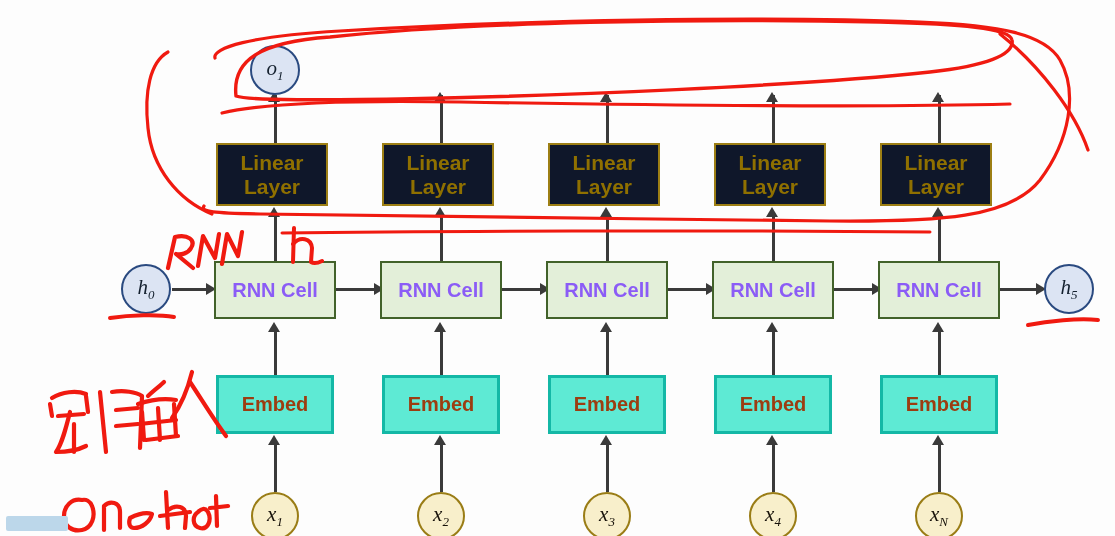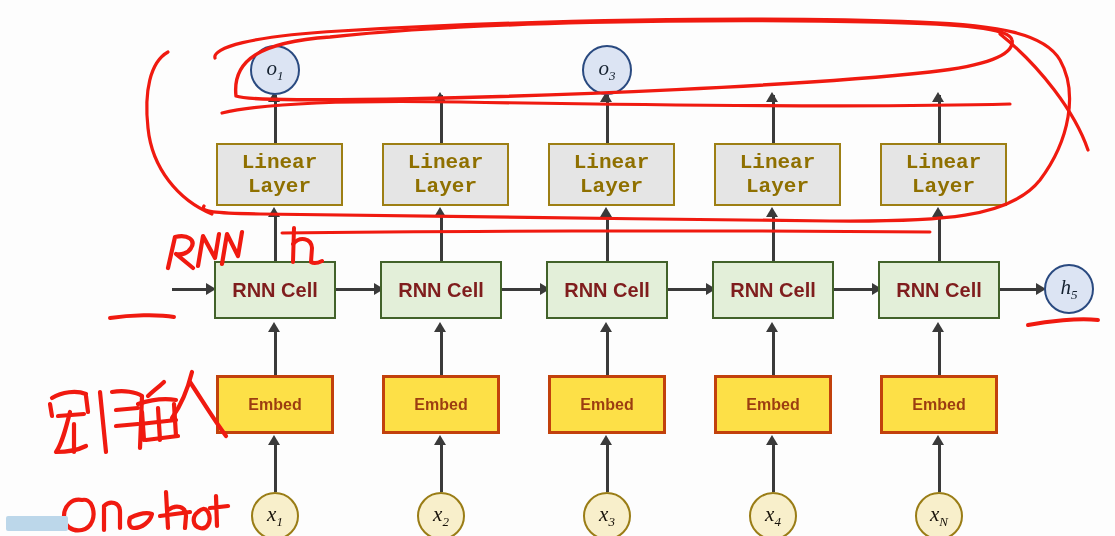--- a/index.html
+++ b/index.html
@@ -27,33 +27,33 @@
     width:48px;height:48px;border-radius:50%;
     background:#f8efcb;border:2.5px solid #9a7d16;
     font-family:"Liberation Serif",serif;font-style:italic;
     font-size:21px;color:#17120a;
   }
   .sub{font-size:13px;vertical-align:sub;font-style:italic;}
 
   
   .box{font-weight:bold;line-height:1.12;}
   .box-linear{
-    width:127px;height:63px;
-    background:#e5e5e5;border:2.5px solid #9d7f14;
-    color:#8f7000;font-size:21px;font-family:Liberation Mono, monospace;
+    width:112px;height:63px;
+    background:#0f172a;border:2.5px solid #9d7f14;
+    color:#8f7000;font-size:21px;
   }
   .box-rnn{
     width:122px;height:58px;
     background:#e3efd9;border:2.5px solid #42622a;
-    color:#7f1d1d;font-size:20px;
+    color:#8b5cf6;font-size:20px;
   }
   .box-embed{
     width:118px;height:59px;
-    background:#fde047;border:3px solid #c2410c;
-    color:#9c3d11;font-size:16px;
+    background:#5eead4;border:3px solid #14b8a6;
+    color:#9c3d11;font-size:20px;
   }
 
   
   .arrow-v{position:absolute;width:3px;background:#3a3a3a;}
   .arrow-h{position:absolute;height:3px;background:#3a3a3a;}
   .head-up{position:absolute;width:0;height:0;border-left:6px solid transparent;border-right:6px solid transparent;border-bottom:10px solid #3a3a3a;}
   .head-right{position:absolute;width:0;height:0;border-top:6px solid transparent;border-bottom:6px solid transparent;border-left:10px solid #3a3a3a;}
 
   
   #ink{position:absolute;left:0;top:0;width:1115px;height:536px;pointer-events:none;}
@@ -123,23 +123,20 @@
 
   <div class="arrow-h" style="left:834px;top:288px;width:40px;"></div>
   <div class="head-right" style="left:872px;top:283px;"></div>
 
   <div class="arrow-h" style="left:1000px;top:288px;width:38px;"></div>
   <div class="head-right" style="left:1036px;top:283px;"></div>
 
   <div class="node circ-blue" style="left:250px;top:45px;">
     <span><span>o</span><span class="sub">1</span></span>
   </div>
-  <div class="node circ-blue" style="left:582px;top:45px;">
-    <span><span>o</span><span class="sub">3</span></span>
-  </div>
 
   <div class="node box box-linear" style="left:216px;top:143px;">
     <div>
         <div>Linear</div>
         <div>Layer</div>
       </div>
   </div>
   <div class="node box box-linear" style="left:382px;top:143px;">
     <div>
         <div>Linear</div>
@@ -206,20 +203,23 @@
   <div class="node circ-gold" style="left:583px;top:492px;">
     <span><span>x</span><span class="sub">3</span></span>
   </div>
   <div class="node circ-gold" style="left:749px;top:492px;">
     <span><span>x</span><span class="sub">4</span></span>
   </div>
   <div class="node circ-gold" style="left:915px;top:492px;">
     <span><span>x</span><span class="sub">N</span></span>
   </div>
 
+  <div class="node circ-blue" style="left:121px;top:264px;">
+    <span><span>h</span><span class="sub">0</span></span>
+  </div>
   <div class="node circ-blue" style="left:1044px;top:264px;">
     <span><span>h</span><span class="sub">5</span></span>
   </div>
 
   <svg id="ink" viewBox="0 0 1115 536">
 
     <path fill="none" stroke="#f01a10" stroke-width="3.4" stroke-linecap="round" stroke-linejoin="round" d="M236,96 C232,60 260,42 330,37 C470,22 700,18 880,22 C960,24 1010,28 1012,40
              C1015,55 985,66 930,72 C800,86 560,96 400,99 C330,100 250,101 236,96 Z"></path>
     <path fill="none" stroke="#f01a10" stroke-width="3.2" stroke-linecap="round" stroke-linejoin="round" d="M215,58 C212,48 250,36 340,31 C520,20 760,16 920,22 C1000,25 1045,34 1060,60
              C1078,92 1070,140 1040,180 C1010,218 940,222 830,221 C640,219 420,216 260,214

